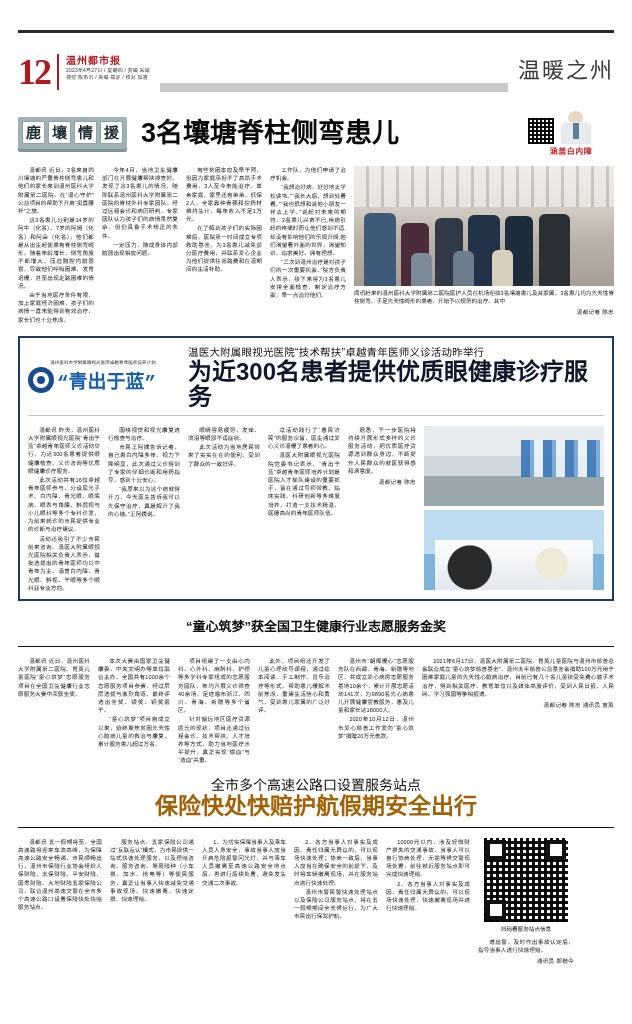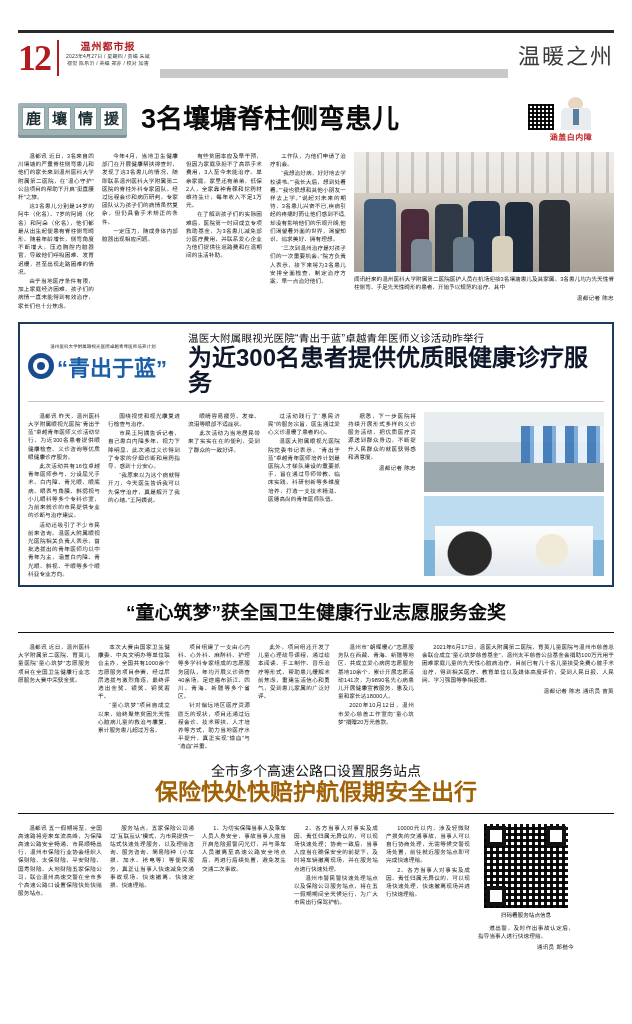--- a/index.html
+++ b/index.html
@@ -8,21 +8,21 @@
     width:632px; height:1024px;
     background:#ffffff;
     font-family:"Liberation Sans","DejaVu Sans",sans-serif;
     color:#111;
     overflow:hidden;
   }
   .page { position:relative; width:632px; height:1024px; padding:0 18px; background:#fff; }
 
   
   .top-rule { height:3px; background:#2a2a2a; margin-top:30px; }
-  .masthead { display:flex; align-items:flex-start; margin-top:7px; height:42px;text-align:center; }
+  .masthead { display:flex; align-items:flex-start; margin-top:21px; height:42px; }
   .page-num {
     font-family:"Liberation Serif","DejaVu Serif",serif;
     font-weight:bold; font-size:36px; line-height:36px;
     color:#b01a21; letter-spacing:-2px; padding-right:7px;
   }
   .mast-divider { width:2px; background:#b01a21; height:36px; margin-right:7px; }
   .mast-text { padding-top:1px; }
   .paper-name {
     font-size:10px; font-weight:bold; color:#b01a21; letter-spacing:1px;
     line-height:12px;
@@ -90,22 +90,22 @@
   }
   .a2-head { display:flex; align-items:center; gap:10px; }
   .logo2 { width:150px; }
   .logo2-top { font-size:4.4px; color:#222; letter-spacing:0.2px; text-align:center; white-space:nowrap; }
   .logo2-main { display:flex; align-items:center; gap:3px; margin-top:1px; }
   .eye {
     width:26px; height:26px; border-radius:50%; background:#1b4b8f; position:relative; flex:none;
   }
   .eye::before { content:""; position:absolute; inset:5px; border-radius:50%; background:#fff; }
   .eye::after  { content:""; position:absolute; inset:9px; border-radius:50%; background:#1b4b8f; }
-  .logo2-txt { font-size:22px; font-weight:bold; color:#1b5fa8; letter-spacing:0px;
-    font-family:Liberation Sans, sans-serif; }
+  .logo2-txt { font-size:19px; font-weight:bold; color:#1b5fa8; letter-spacing:0px;
+    font-family:Liberation Mono, monospace; }
   .a2-titles { flex:1; }
   .a2-sub { font-size:10.5px; color:#111; line-height:14px; letter-spacing:0.2px; }
   .a2-main { font-size:24px; font-weight:bold; color:#0f172a; line-height:25px; letter-spacing:0px; }
   .a2-rule { height:1px; background:#c5c5c5; margin:6px 0 5px 0; }
   .ph-crowd { background:linear-gradient(#e7ecef 0 38%,#cfd8dd 38% 62%,#9aa7ad 62% 100%); }
   .ph-crowd::after {
     content:""; position:absolute; right:0; top:18%; width:46%; height:46%;
     background:repeating-linear-gradient(90deg,#2f6fb5 0 9px,#6ea3d8 9px 13px,#eaf3fb 13px 22px);
     opacity:.85;
   }
@@ -113,21 +113,21 @@
   .ph-exam::after {
     content:""; position:absolute; left:6%; bottom:0; width:88%; height:62%;
     background:radial-gradient(circle at 22% 55%,#2a2a2a 0 17%,transparent 18%),
                radial-gradient(circle at 74% 48%,#f0ead8 0 13%,transparent 14%),
                linear-gradient(#fdfdfd,#e3e9ee);
   }
 
   
   .art3 { margin-top:14px; }
   .h3-main {
-    text-align:center; font-size:19px; font-weight:bold; color:#0b0b0b;
+    text-align:center; font-size:13px; font-weight:bold; color:#0b0b0b;
     letter-spacing:0px; line-height:24px;
   }
   .h3-rule { height:1px; background:#111; margin:7px 0 8px 0; }
 
   
   .art4 { margin-top:12px; }
   .h4-sub { text-align:center; font-size:14px; color:#111; line-height:14px; }
   .h4-main { text-align:center; font-size:23px; font-weight:bold; color:#a16207; line-height:28px; }
   .qr-block { width:96px; text-align:center; }
   .qr-big {
@@ -226,21 +226,21 @@
   <div class="art2">
     <div class="a2-head">
       <div class="logo2">
         <div class="logo2-top">温州医科大学附属眼视光医院卓越青年医师培养计划</div>
         <div class="logo2-main">
           <div class="eye"></div>
           <div class="logo2-txt">“青出于蓝”</div>
         </div>
       </div>
       <div class="a2-titles">
-        <div class="a2-sub">温医大附属眼视光医院“青出于蓝”卓越青年医师义诊活动昨举行</div>
+        <div class="a2-sub">温医大附属眼视光医院“技术帮扶”卓越青年医师义诊活动昨举行</div>
         <div class="a2-main">为近300名患者提供优质眼健康诊疗服务</div>
       </div>
     </div>
     <div class="a2-rule"></div>
 
     <div class="cols">
       <div class="col" style="width:72px">
         <p>温都讯 昨天，温州医科大学附属眼视光医院“青出于蓝”卓越青年医师义诊活动举行，为近300名患者提供眼健康检查、义诊咨询等优质眼健康诊疗服务。</p>
         <p>此次活动共有16位卓越青年医师参与，分设屈光手术、白内障、青光眼、眼底病、眼表与角膜、斜弱视与小儿眼科等多个专科诊室，为前来就诊的市民提供专业的诊断与治疗建议。</p>
         <p>活动还吸引了不少市民前来咨询。温医大附属眼视光医院相关负责人表示，首批选拔出的青年医师均以中青年为主，涵盖白内障、青光眼、斜视、干眼等多个眼科亚专业方向。</p>

